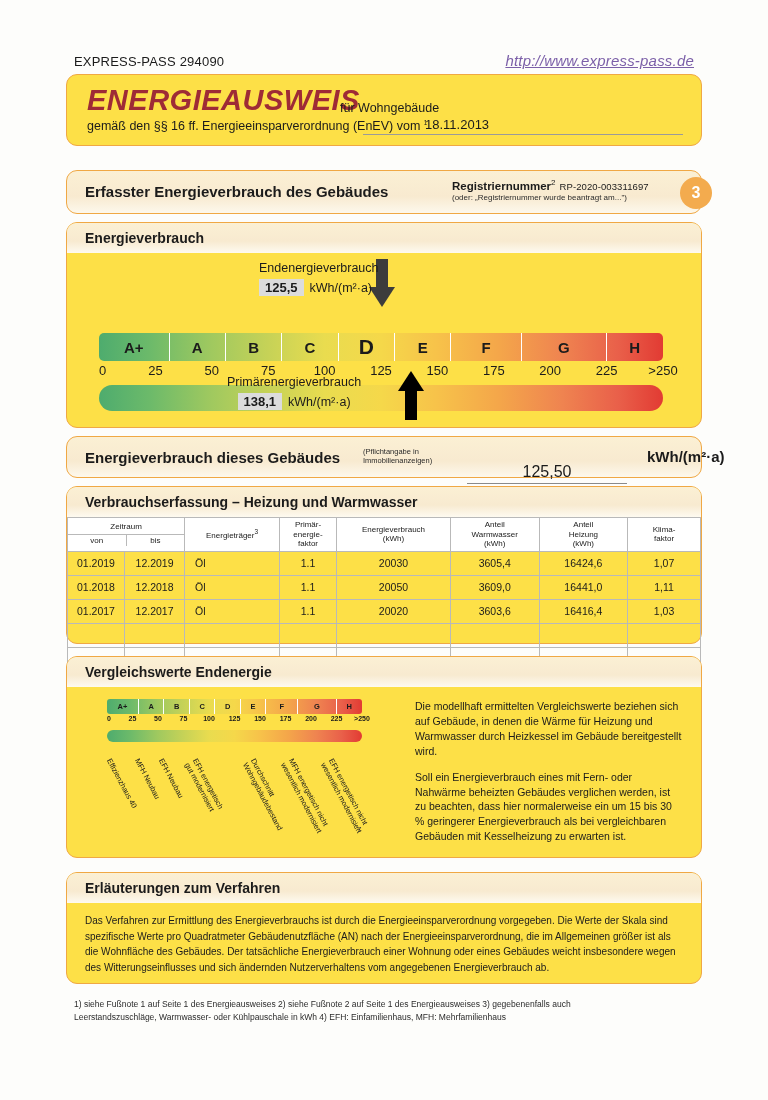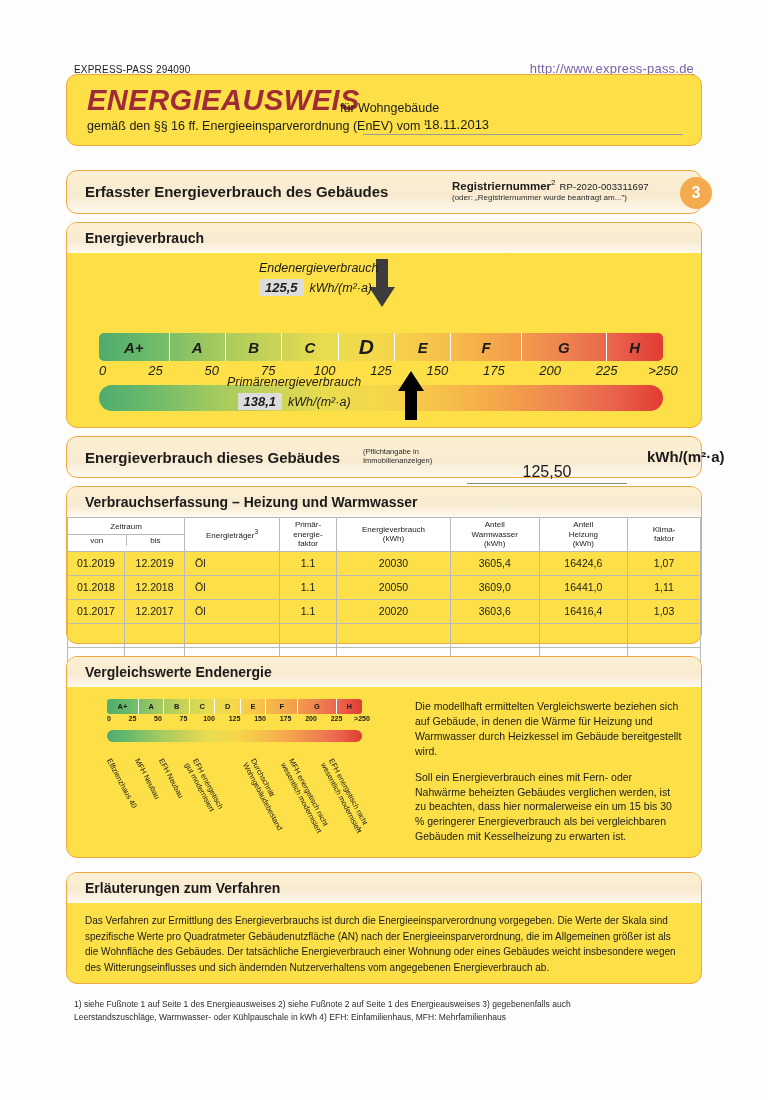--- a/index.html
+++ b/index.html
@@ -16,25 +16,24 @@
     left:0;top:0;width:768px;height:1100px;
     background:#fdfdfb;
   }
 
   
   .topmeta{
     position:absolute;left:74px;top:52px;width:620px;
     display:flex;justify-content:space-between;align-items:baseline;
     font-size:10.5px;letter-spacing:.2px;
   }
-  .topmeta .passno{font-size:10px;color:#1b1b1b;}
+  .topmeta .passno{font-size:13px;color:#1b1b1b;}
   .topmeta .url{
-    font-size:13px;color:#7b5fa8;
+    font-size:15px;font-style:italic;color:#7b5fa8;
     text-decoration:underline;
-    margin-top:9px;
   }
 
   
   .frame{
     position:absolute;
     border:1.6px solid #f0a844;
     border-radius:11px;
     background:#fde047;
     box-sizing:border-box;
   }
@@ -90,21 +89,21 @@
     position:absolute;left:0;top:0;width:100%;height:30px;
     background:linear-gradient(180deg,#fbf0d4 0%,#f8ead0 60%,#fefaf0 100%);
     border-radius:9px 9px 0 0;
   }
   .panel-head span{
     position:absolute;left:18px;top:7px;
     font-size:14px;font-weight:bold;color:#1b1b1b;
   }
 
   
-  .scale-area{position:absolute;left:0;top:30px;width:100%;height:176px;font-style:italic;}
+  .scale-area{position:absolute;left:0;top:30px;width:100%;height:176px;}
   .scale-bar{
     position:absolute;left:32px;top:80px;width:564px;height:28px;
     border-radius:5px;
     background:linear-gradient(90deg,
       #4eac6e 0%, #6cba6a 9%, #a0c95f 20%, #c6d257 30%,
       #e9dc4f 40%, #f5d84a 50%, #f7c24a 60%, #f4a64a 71%,
       #ef8450 82%, #e9604a 92%, #e23b33 100%);
     display:flex;overflow:hidden;
   }
   .scale-seg{

